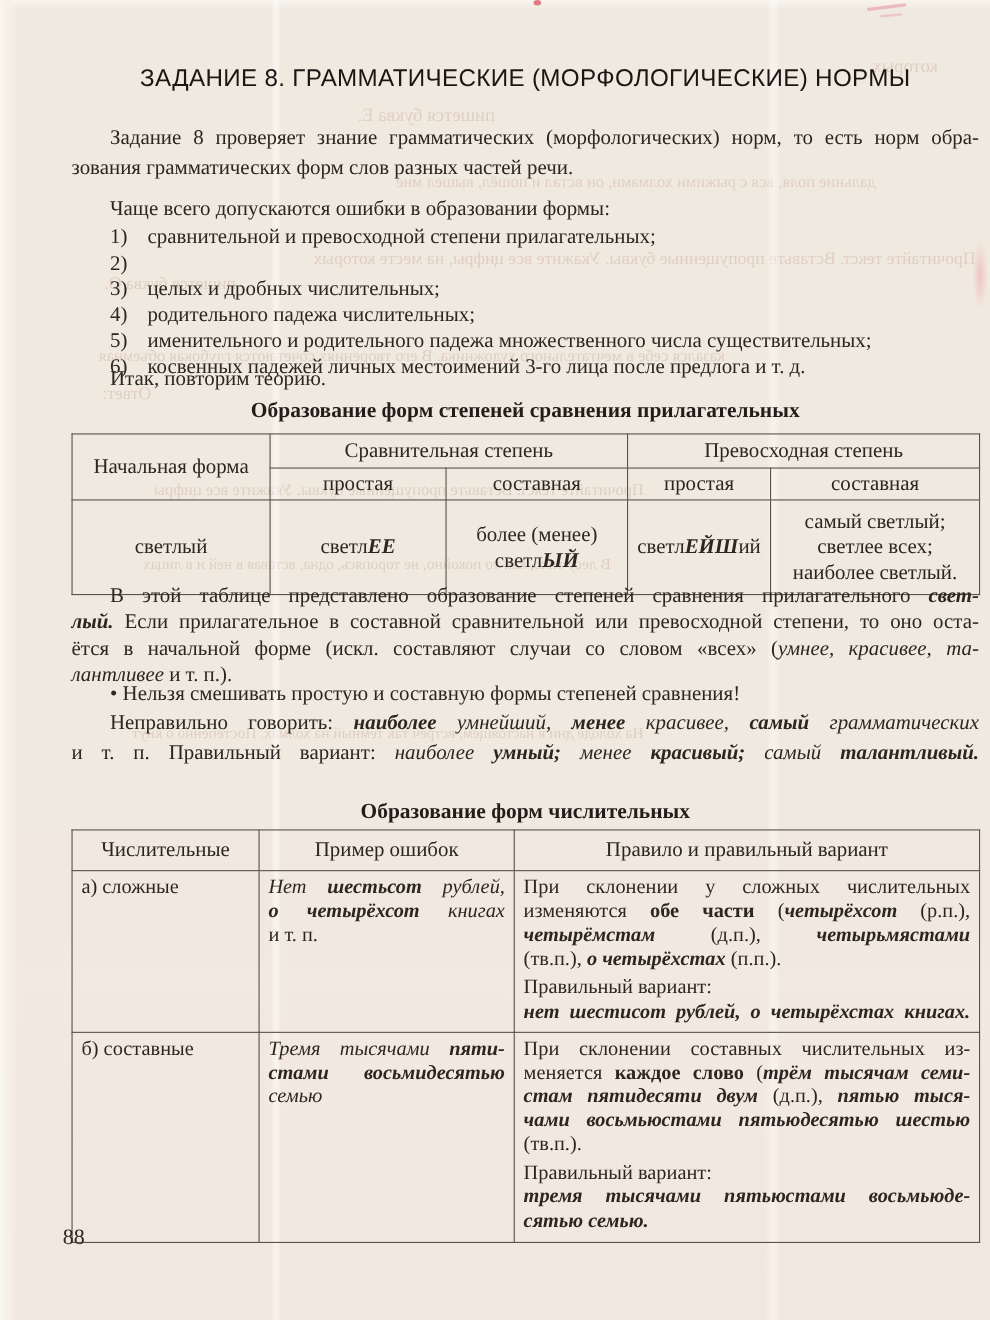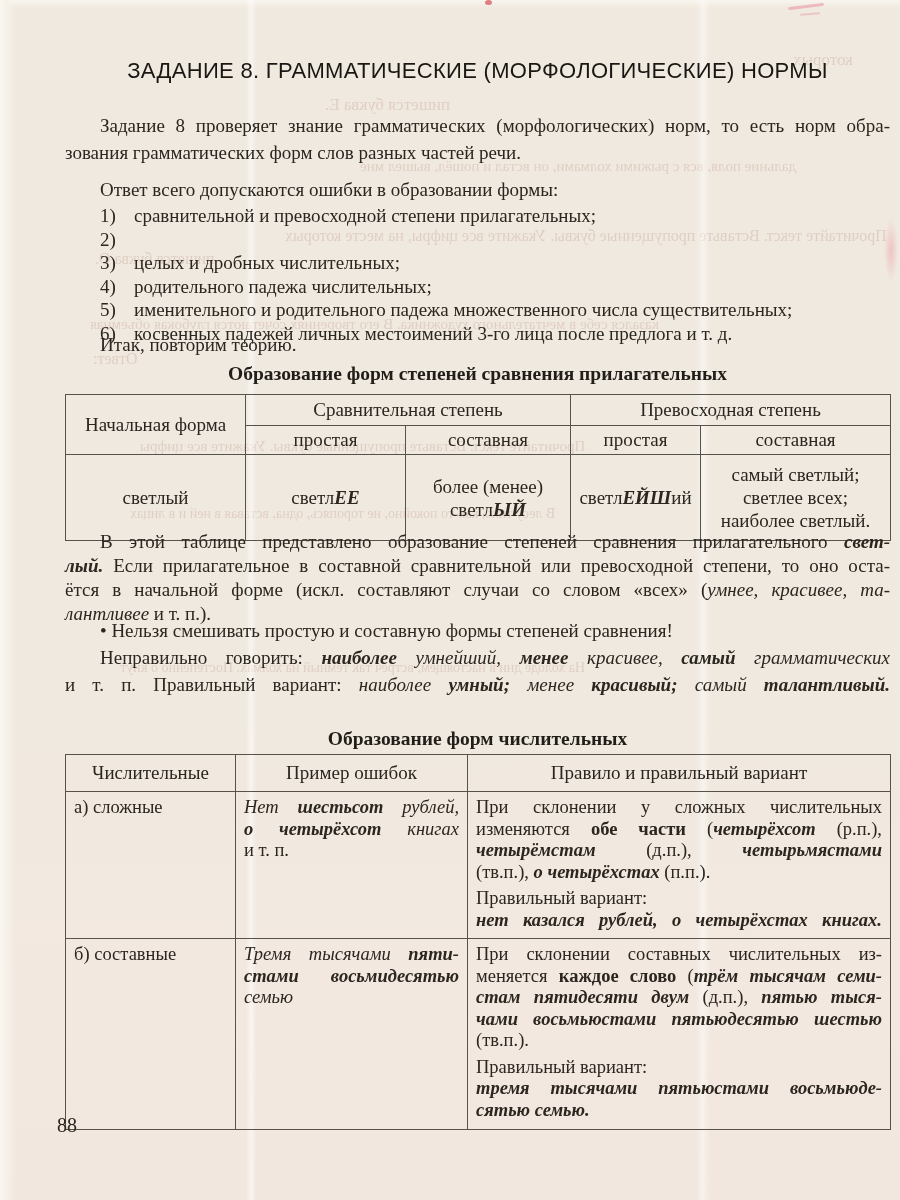--- a/index.html
+++ b/index.html
@@ -90,21 +90,21 @@
 
   <div class="content">
 
     <h1 class="blk title">ЗАДАНИЕ 8. ГРАММАТИЧЕСКИЕ (МОРФОЛОГИЧЕСКИЕ) НОРМЫ</h1>
 
     <div class="blk b-intro">
         <div class="tl j ind"><span>Задание 8 проверяет знание грамматических (морфологических) норм, то есть норм обра-</span></div>
         <div class="tl"><span>зования грамматических форм слов разных частей речи.</span></div>
       </div>
 
-    <div class="blk b-lead">Ответ всего допускаются ошибки в образовании формы:</div>
+    <div class="blk b-lead">Чаще всего допускаются ошибки в образовании формы:</div>
 
     <div class="blk b-list">
       <div class="li">
         <span class="num">1)</span>
         <span>сравнительной и превосходной степени прилагательных;</span>
       </div>
       <div class="li">
         <span class="num">2)</span>
       </div>
       <div class="li">
@@ -199,21 +199,21 @@
               <div class="tl j"><span class="it">Нет </span><span class="b it">шестьсот </span><span class="it">рублей,</span></div>
               <div class="tl j"><span class="b it">о четырёхсот </span><span class="it">книгах</span></div>
               <div class="tl"><span>и т. п.</span></div>
             </td>
         <td>
               <div class="tl j"><span>При склонении у сложных числительных</span></div>
               <div class="tl j"><span>изменяются </span><span class="b">обе части</span><span> (</span><span class="b it">четырёхсот</span><span> (р.п.),</span></div>
               <div class="tl j"><span class="b it">четырёмстам</span><span> (д.п.), </span><span class="b it">четырьмястами</span></div>
               <div class="tl"><span>(тв.п.), </span><span class="b it">о четырёхстах</span><span> (п.п.).</span></div>
               <div class="tl gap"><span>Правильный вариант:</span></div>
-              <div class="tl j"><span class="b it">нет казался рублей, о четырёхстах книгах.</span></div>
+              <div class="tl j"><span class="b it">нет шестисот рублей, о четырёхстах книгах.</span></div>
             </td>
       </tr>
       <tr class="rowb">
         <td>б) составные</td>
         <td>
               <div class="tl j"><span class="it">Тремя тысячами </span><span class="b it">пяти-</span></div>
               <div class="tl j"><span class="b it">стами восьмидесятью</span></div>
               <div class="tl"><span class="it">семью</span></div>
             </td>
         <td>

